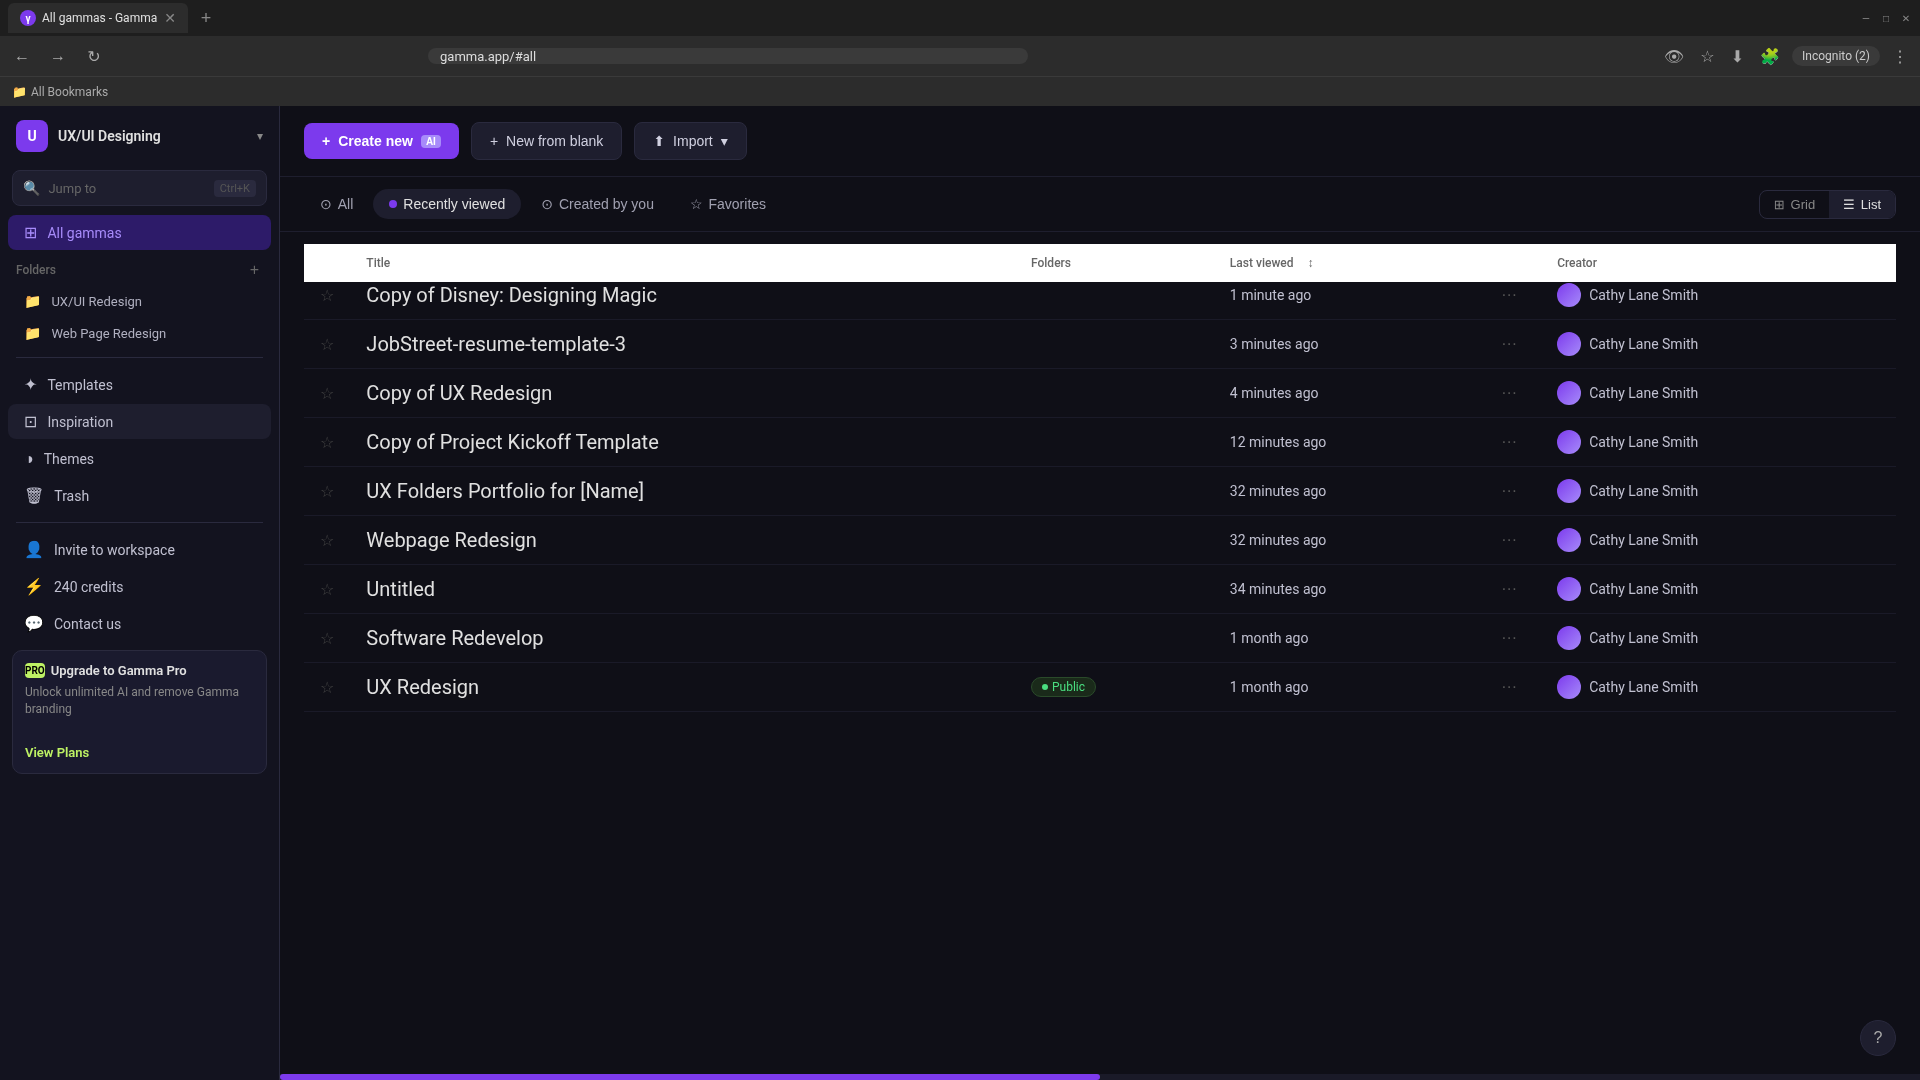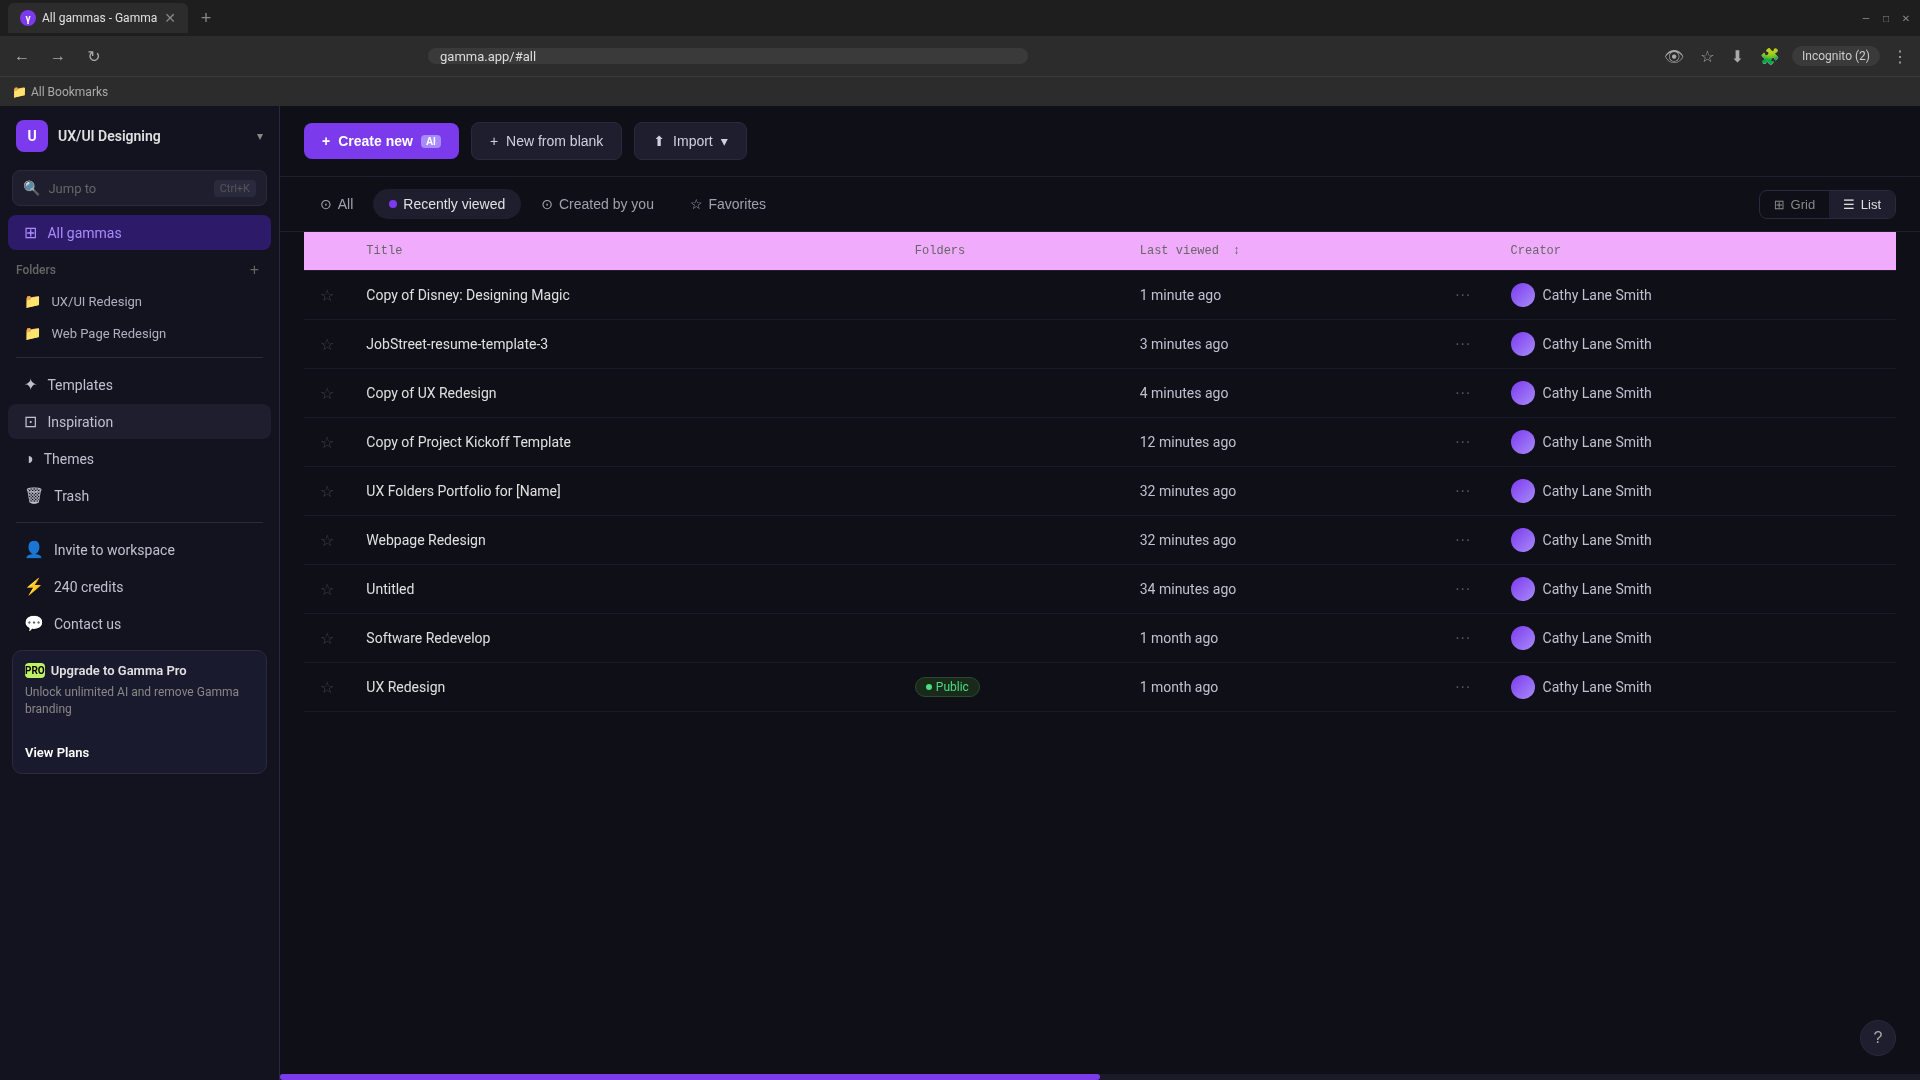--- a/index.html
+++ b/index.html
@@ -302,21 +302,21 @@
       font-weight: 600;
       color: #e0e0e0;
     }
     .upgrade-desc {
       font-size: 12px;
       color: #888;
       line-height: 1.4;
       margin-bottom: 24px;
     }
     .view-plans-link {
-      color: #ffffff;
+      color: #bef264;
       font-size: 13px;
       font-weight: 600;
       cursor: pointer;
     }
 
     
     .main-content {
       flex: 1;
       background: #0f0f17;
       display: flex;
@@ -454,40 +454,39 @@
       border-collapse: collapse;
     }
     .data-table th {
       text-align: left;
       padding: 12px 16px;
       font-size: 12px;
       font-weight: 500;
       color: #666;
       border-bottom: 1px solid #1e1e2e;
       position: sticky;
-      top: 0;
-      background: #f0abfc;
-      font-family: Liberation Mono, monospace;
+      top: 12px;
+      background: #ffffff;
     }
     .data-table td {
       padding: 12px 16px;
       font-size: 14px;
       color: #c0c0d0;
       border-bottom: 1px solid #1a1a28;
     }
 
     .star-icon {
       color: #444;
       font-size: 16px;
       cursor: pointer;
     }
 
     .title-cell {
       color: #e0e0e0;
-      font-size: 14px;
+      font-size: 20px;
       font-weight: 400;
     }
 
     .public-badge {
       display: inline-flex;
       align-items: center;
       gap: 4px;
       background: #1a2a1a;
       border: 1px solid #2a4a2a;
       color: #4ade80;

